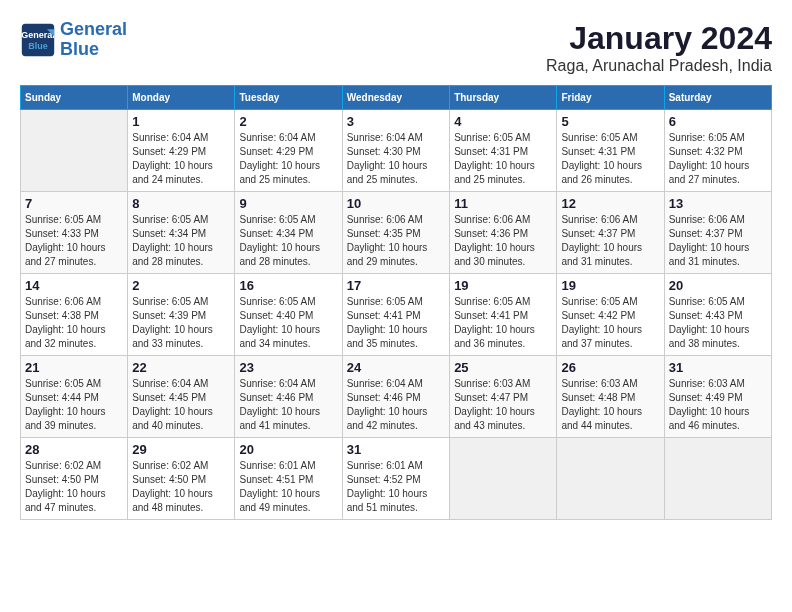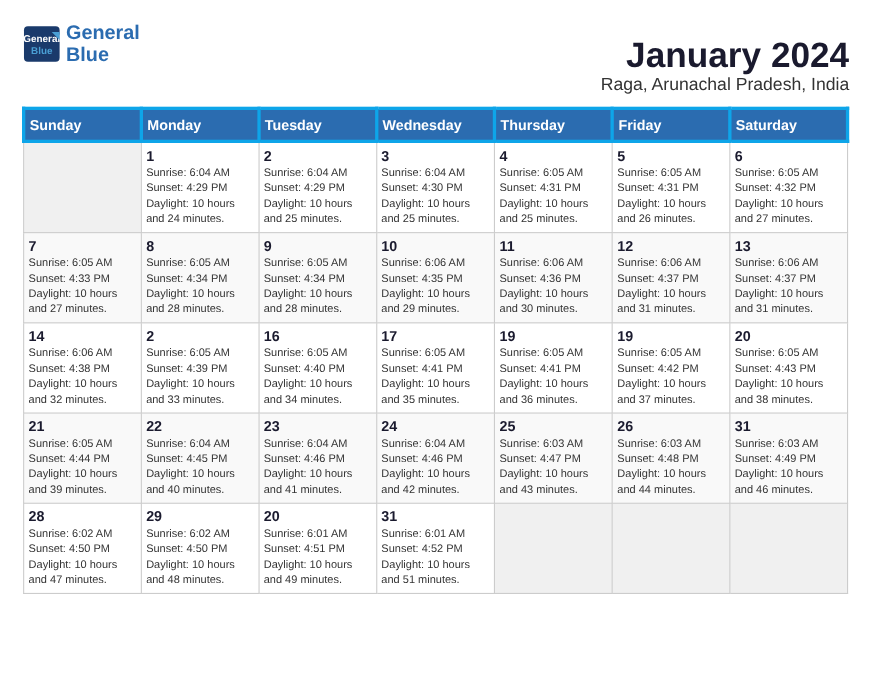--- a/index.html
+++ b/index.html
@@ -34,38 +34,37 @@
       width: 36px;
       height: 36px;
     }
     .title-area {
       text-align: right;
     }
     .main-title {
       font-size: 32px;
       font-weight: bold;
       color: #1a1a2e;
-      margin-top: 12px;
     }
     .subtitle {
       font-size: 16px;
       color: #333;
     }
     .calendar {
       width: 100%;
       border-collapse: collapse;
       font-size: 11px;
     }
     .calendar th {
       background: #2b6cb0;
       color: #fff;
       padding: 6px 4px;
       text-align: left;
-      font-size: 13px;
-      border: 3px solid #0ea5e9;
+      font-size: 10px;
+      border: 1px solid #0ea5e9;
     }
     .calendar td {
       border: 1px solid #ccc;
       padding: 4px;
       vertical-align: top;
       background: #fff;
       width: 108px;
       min-height: 80px;
     }
     .calendar tr:nth-child(even) td {

